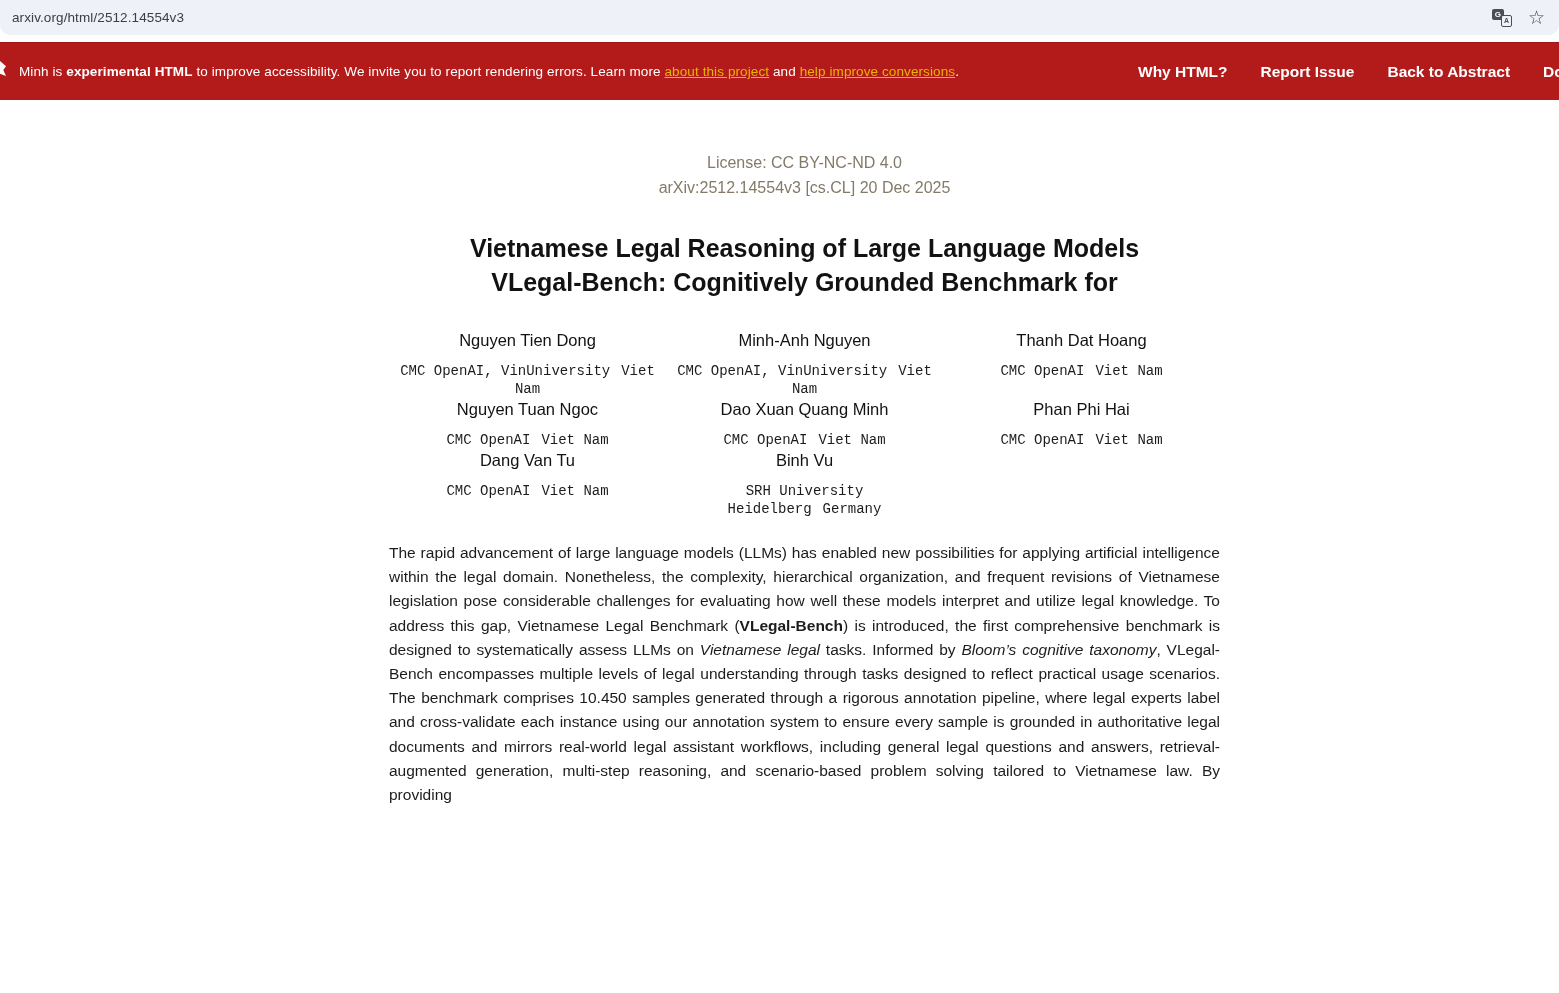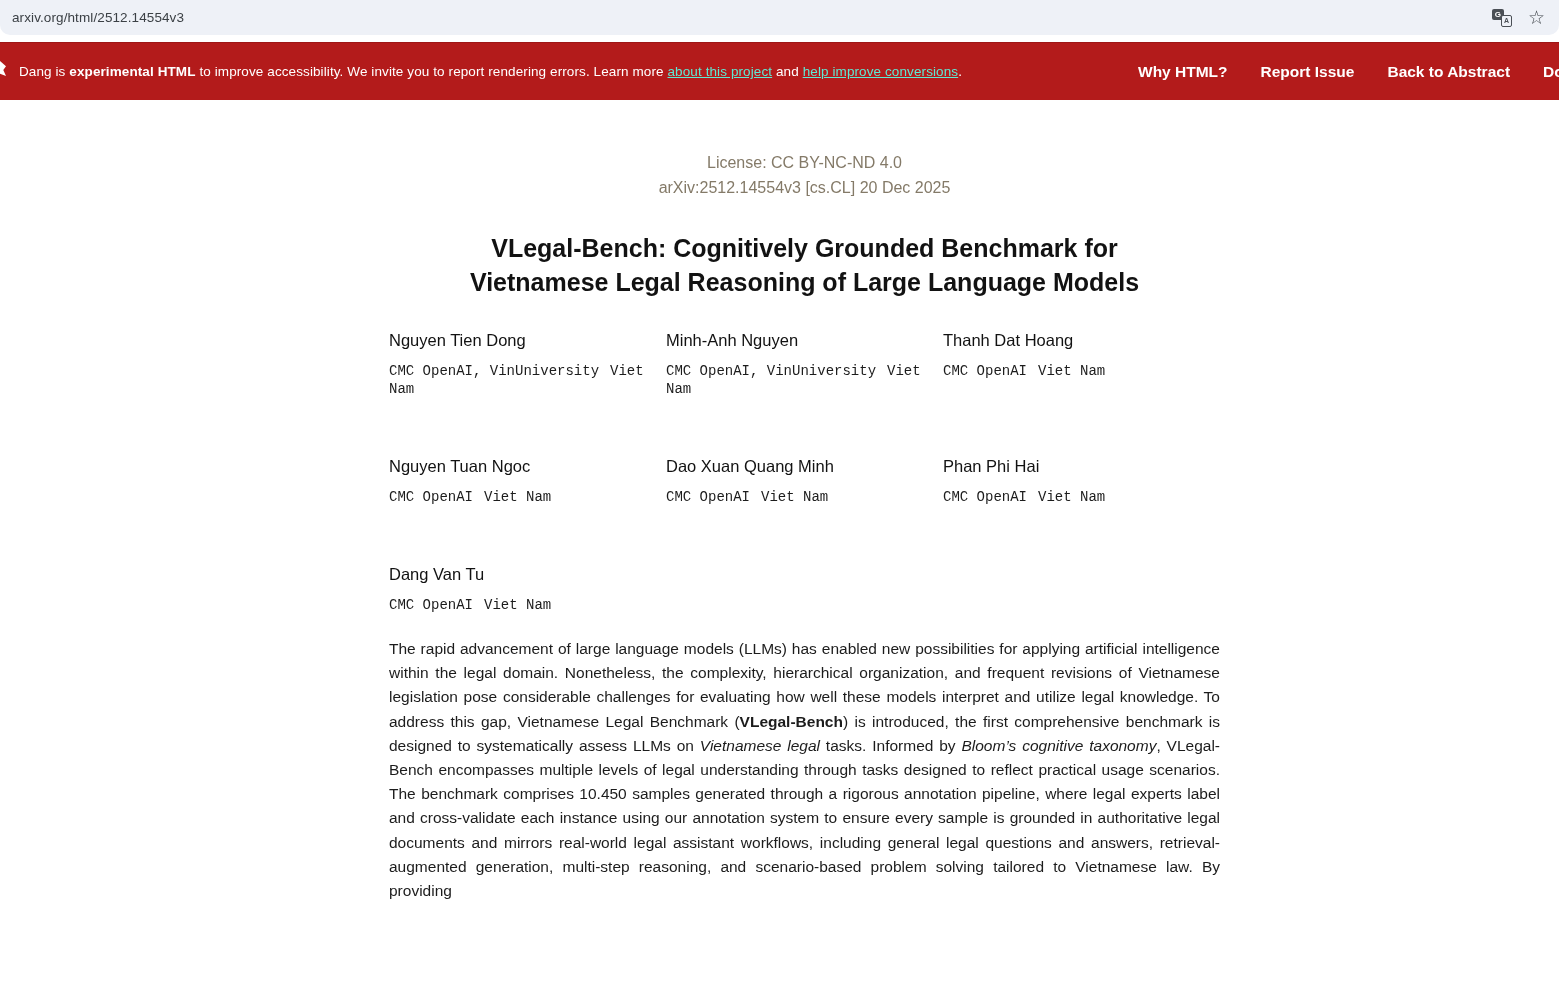--- a/index.html
+++ b/index.html
@@ -40,39 +40,40 @@
     display: flex; align-items: center; color: #fff;
     overflow: visible;
   }
   .banner-artifact {
     position: absolute; left: 0; top: 18px; width: 6px; height: 15px;
     background: #ffffff;
     clip-path: polygon(0 0, 100% 35%, 55% 60%, 100% 100%, 0 85%);
   }
   .banner-msg { font-size: 13.5px; padding-left: 19px; white-space: nowrap; letter-spacing: 0.1px; }
   .banner-msg b { font-weight: bold; }
-  .banner-link { color: #5eead4; text-decoration: underline; cursor: pointer; }
+  .banner-link { color: #eab308; text-decoration: underline; cursor: pointer; }
   .banner-nav {
     position: absolute; left: 1138px; top: 0; height: 58px;
     display: flex; align-items: center; gap: 33px; white-space: nowrap;
   }
   .banner-nav-link {
     color: #fff; font-size: 15.5px; font-weight: bold; text-decoration: none; cursor: pointer;
   }
 
   
   .content { width: 831px; margin-left: 389px; }
   .watermark { text-align: center; margin-top: 50px; font-size: 16px; line-height: 25px; color: #847a68; }
   .paper-title {
     margin-top: 31px; text-align: center;
     font-size: 25px; line-height: 34px; font-weight: 600; color: #121212;
   }
   .authors-grid {
     margin-top: 30px;
-    display: grid; grid-template-columns: repeat(3, 1fr); row-gap: 57px;
+    display: grid; grid-template-columns: repeat(3, 1fr); 
+    text-align: center;
   }
   .author-name { font-size: 16.5px; line-height: 22px; color: #121212; }
   .author-affil { margin-top: 11px; font-size: 14px; line-height: 18px; color: #1c1c1c; font-family: Liberation Mono, monospace; }
   .affil-country { margin-left: 11px; }
 
   .abstract-heading { margin-top: 109px; font-size: 20px; line-height: 26px; font-weight: bold; color: #111; }
   .abstract-paragraph {
     margin-top: 23px; font-size: 15.5px; line-height: 24.2px;
     text-align: justify; color: #1c1c1c;
   }
@@ -91,39 +92,39 @@
         <span class="gt-back">G</span>
         <span class="gt-front">A</span>
       </span>
       <span class="star-icon">☆</span>
     </span>
   </div>
 
   <div class="banner">
     <span class="banner-artifact"></span>
     <div class="banner-msg">
-      <span>Dang is </span><b>experimental HTML</b><span> to improve accessibility. We invite you to report rendering errors. Learn more </span><a class="banner-link">about this project</a><span> and </span><a class="banner-link">help improve conversions</a><span>.</span>
+      <span>Minh is </span><b>experimental HTML</b><span> to improve accessibility. We invite you to report rendering errors. Learn more </span><a class="banner-link">about this project</a><span> and </span><a class="banner-link">help improve conversions</a><span>.</span>
     </div>
     <nav class="banner-nav">
         <a class="banner-nav-link">Why HTML?</a>
         <a class="banner-nav-link">Report Issue</a>
         <a class="banner-nav-link">Back to Abstract</a>
         <a class="banner-nav-link">Download</a>
       </nav>
   </div>
 
   <main class="content">
     <div class="watermark">
       <div>License: CC BY-NC-ND 4.0</div>
       <div>arXiv:2512.14554v3 [cs.CL] 20 Dec 2025</div>
     </div>
 
     <h1 class="paper-title">
+        <div>Vietnamese Legal Reasoning of Large Language Models</div>
         <div>VLegal-Bench: Cognitively Grounded Benchmark for</div>
-        <div>Vietnamese Legal Reasoning of Large Language Models</div>
       </h1>
 
     <div class="authors-grid">
         <div class="author">
           <div class="author-name">Nguyen Tien Dong</div>
           <div class="author-affil"><span class="affil-inst">CMC OpenAI, VinUniversity</span><span class="affil-country">Viet Nam</span></div>
         </div>
         <div class="author">
           <div class="author-name">Minh-Anh Nguyen</div>
           <div class="author-affil"><span class="affil-inst">CMC OpenAI, VinUniversity</span><span class="affil-country">Viet Nam</span></div>
@@ -141,18 +142,22 @@
           <div class="author-affil"><span class="affil-inst">CMC OpenAI</span><span class="affil-country">Viet Nam</span></div>
         </div>
         <div class="author">
           <div class="author-name">Phan Phi Hai</div>
           <div class="author-affil"><span class="affil-inst">CMC OpenAI</span><span class="affil-country">Viet Nam</span></div>
         </div>
         <div class="author">
           <div class="author-name">Dang Van Tu</div>
           <div class="author-affil"><span class="affil-inst">CMC OpenAI</span><span class="affil-country">Viet Nam</span></div>
         </div>
+        <div class="author">
+          <div class="author-name">Binh Vu</div>
+          <div class="author-affil"><span class="affil-inst">SRH University Heidelberg</span><span class="affil-country">Germany</span></div>
+        </div>
       </div>
 
     <p class="abstract-paragraph"><span>The rapid advancement of large language models (LLMs) has enabled new possibilities for applying artificial intelligence within the legal domain. Nonetheless, the complexity, hierarchical organization, and frequent revisions of Vietnamese legislation pose considerable challenges for evaluating how well these models interpret and utilize legal knowledge. To address this gap, Vietnamese Legal Benchmark (</span><span class="seg-b">VLegal-Bench</span><span>) is introduced, the first comprehensive benchmark is designed to systematically assess LLMs on </span><span class="seg-i">Vietnamese legal</span><span> tasks. Informed by </span><span class="seg-i">Bloom’s cognitive taxonomy</span><span>, VLegal-Bench encompasses multiple levels of legal understanding through tasks designed to reflect practical usage scenarios. The benchmark comprises 10.450 samples generated through a rigorous annotation pipeline, where legal experts label and cross-validate each instance using our annotation system to ensure every sample is grounded in authoritative legal documents and mirrors real-world legal assistant workflows, including general legal questions and answers, retrieval-augmented generation, multi-step reasoning, and scenario-based problem solving tailored to Vietnamese law. By providing</span></p>
   </main>
 
 </div>
 
 </body></html>

